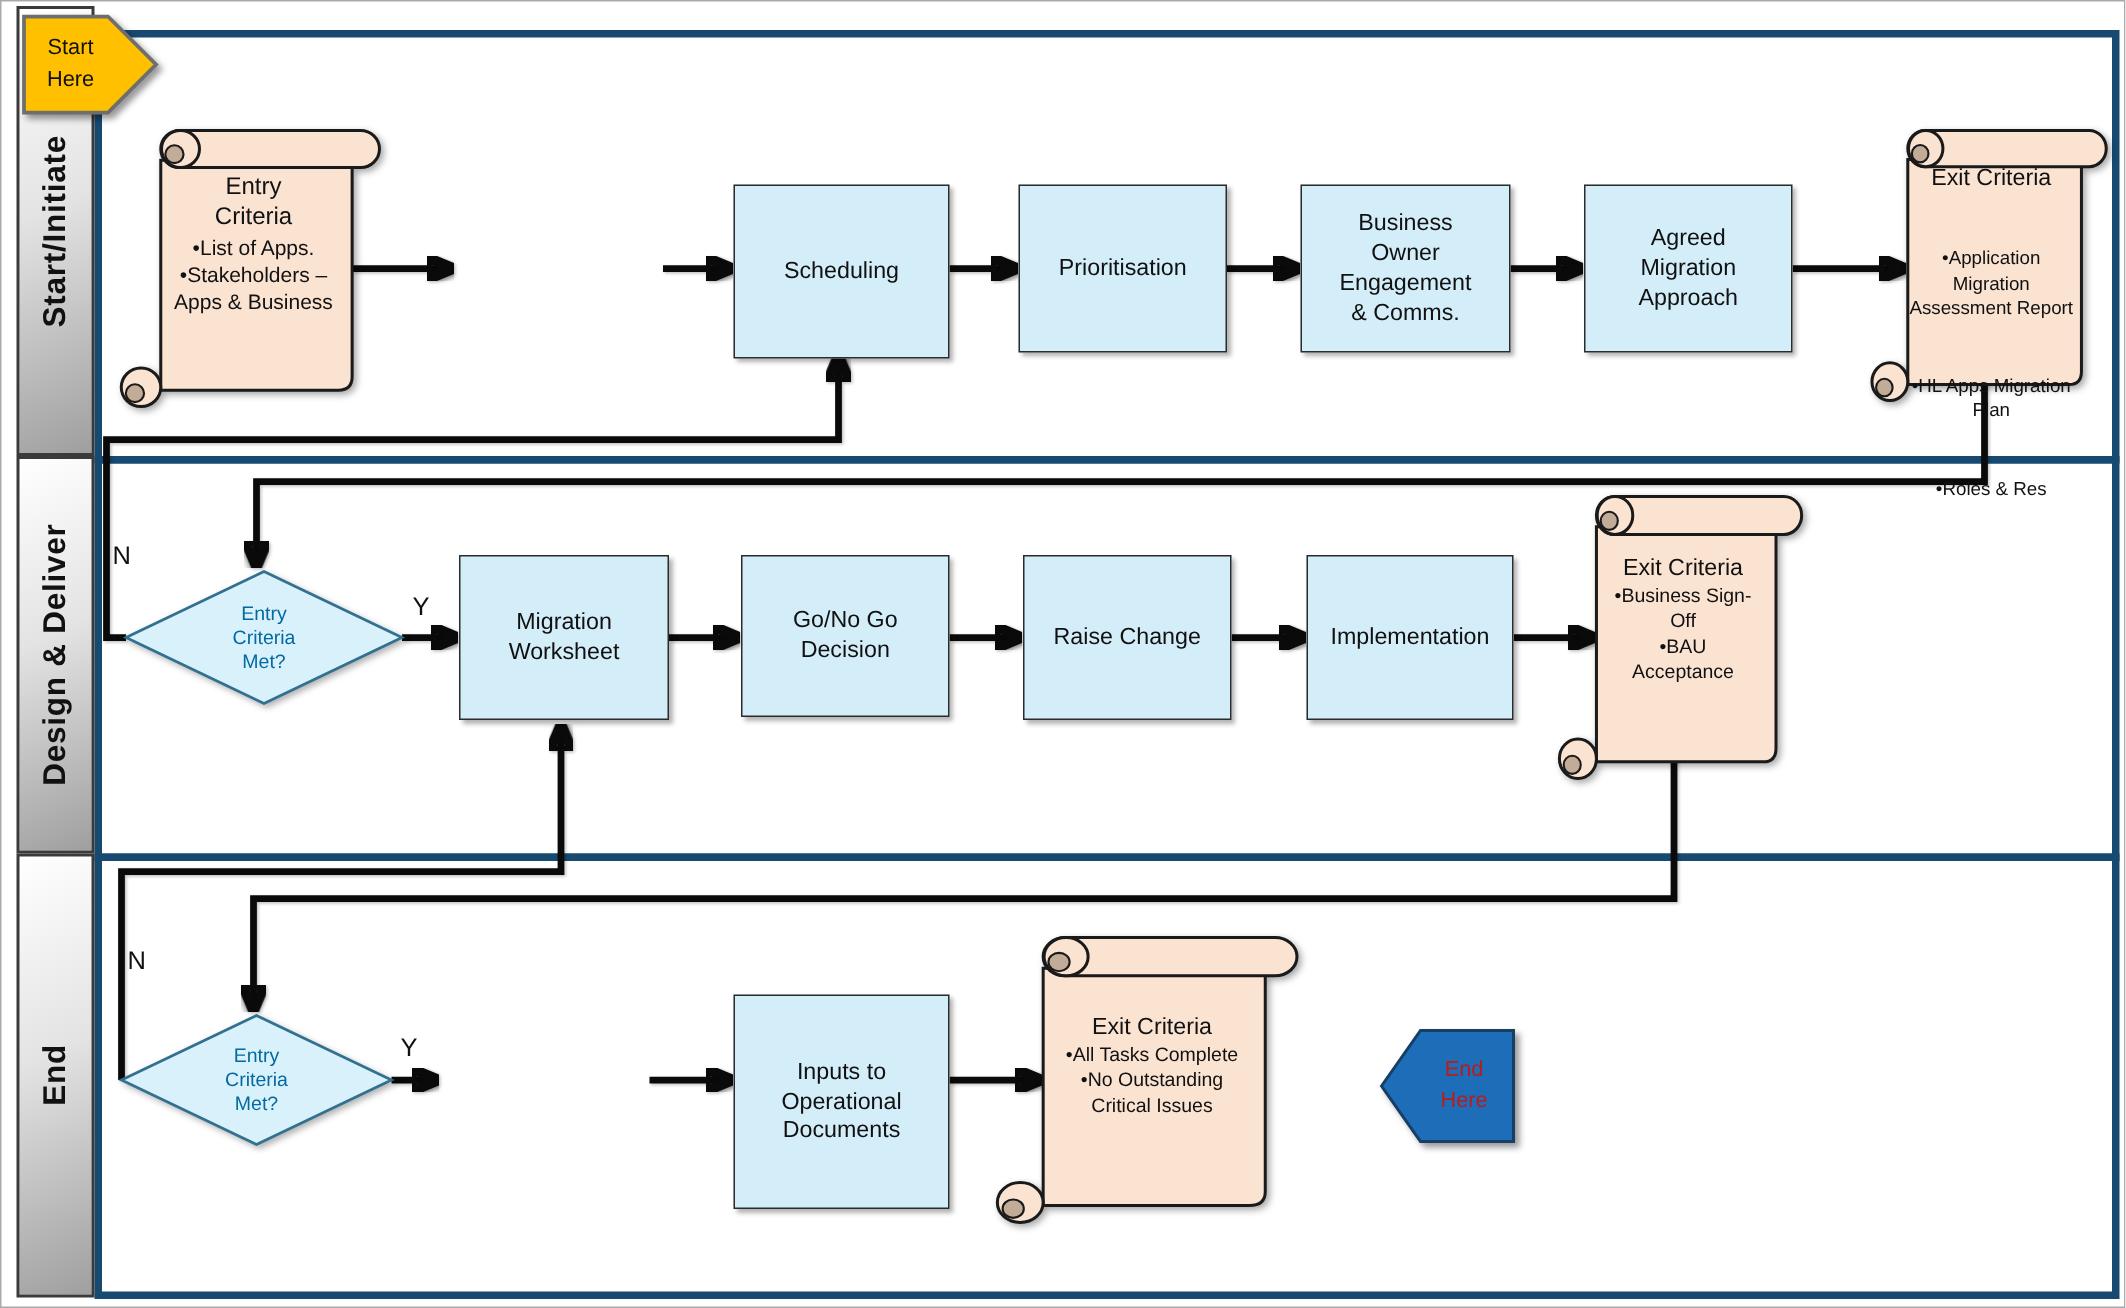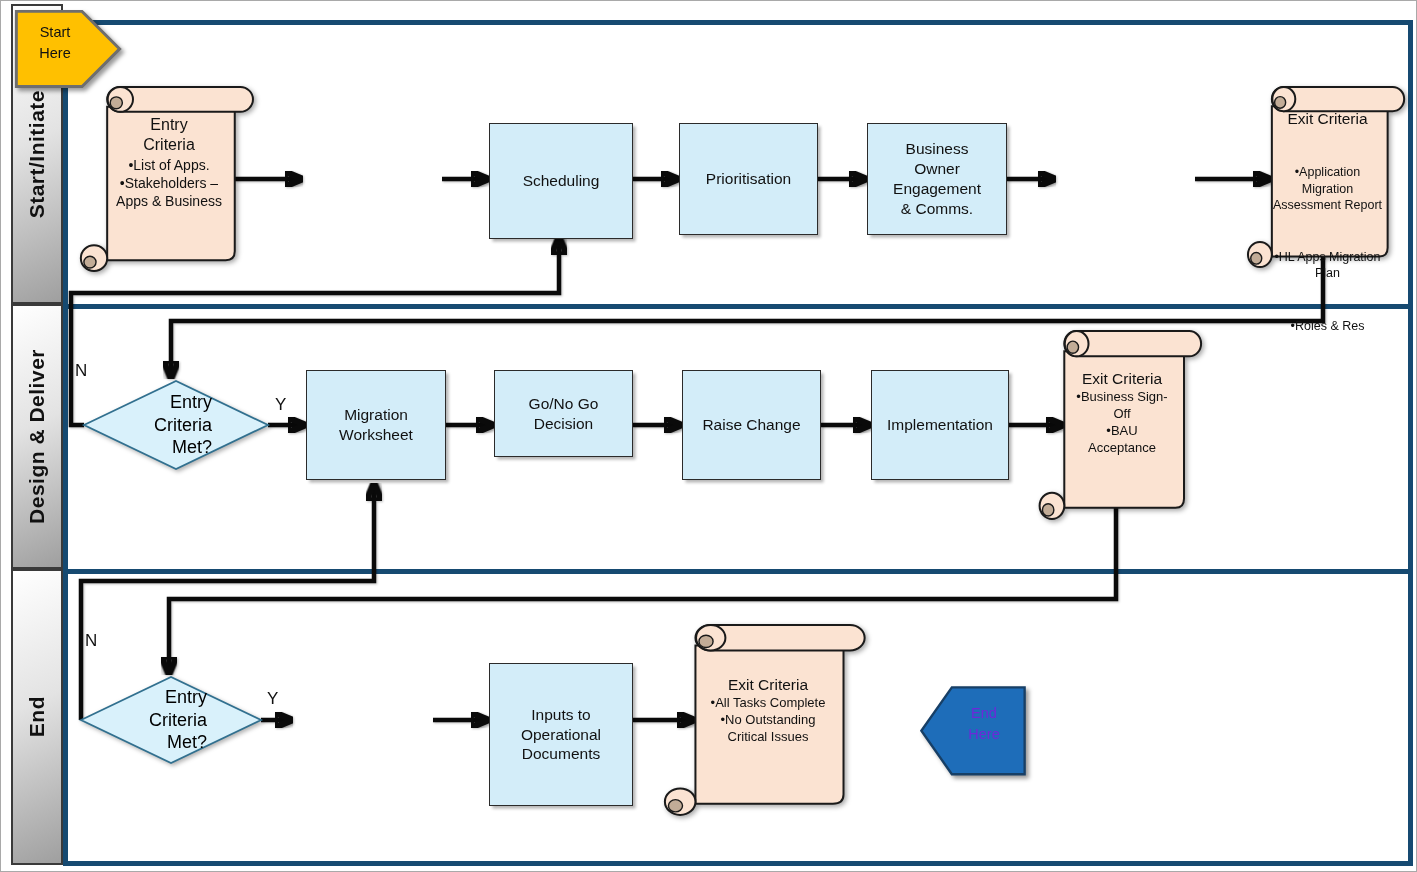--- a/index.html
+++ b/index.html
@@ -28,21 +28,21 @@
         font-size:15.5px;line-height:1.28;color:#111;z-index:3;
         box-shadow:2.5px 2.5px 3px rgba(0,0,0,.3);}
   .pbox .txt{max-width:100px;}
   .pbox .txt.wide{max-width:118px;}
 
   
   .diamond{position:absolute;z-index:3;}
   .diamond svg{position:absolute;inset:0;overflow:visible;filter:drop-shadow(2.5px 2.5px 2px rgba(0,0,0,.3));}
   .diamond polygon{fill:var(--decision-fill);stroke:var(--decision-border);stroke-width:1.8;}
   .diamond .dtxt{position:absolute;inset:0;display:flex;align-items:center;justify-content:center;
-                 text-align:right;font-size:18px;line-height:1.25;color:#000000;}
+                 text-align:center;font-size:13px;line-height:1.25;color:#0369a1;}
   .diamond .dtxt span{display:block;max-width:72px;}
 
   
   .scroll{position:absolute;z-index:3;}
   .scroll svg{position:absolute;inset:0;width:100%;height:100%;overflow:visible;
               filter:drop-shadow(2.5px 2.5px 2.5px rgba(0,0,0,.35));}
   .sc-body,.sc-tube,.sc-curl{fill:var(--scroll-fill);stroke:var(--shape-outline);stroke-width:2;vector-effect:non-scaling-stroke;}
   .sc-curl-inner{fill:var(--scroll-curl);stroke:var(--shape-outline);stroke-width:1.4;vector-effect:non-scaling-stroke;}
   .scroll-text{position:absolute;left:8px;right:18px;text-align:center;color:#111;z-index:1;}
   .scroll-title{font-size:15.5px;line-height:1.25;margin:0 auto 1px auto;}
@@ -52,28 +52,28 @@
   .s1 .scroll-title{font-size:16px;max-width:84px;}
   .s1 .scroll-bullet{font-size:14px;max-width:128px;}
   .s2 .scroll-text{padding-top:24px;}
   .s2 .scroll-bullet{font-size:12.5px;max-width:112px;margin-top:36px;}
   .s3 .scroll-text{padding-top:40px;}
   .s3 .scroll-bullet{max-width:100px;}
   .s4 .scroll-text{padding-top:52px;}
   .s4 .scroll-bullet{max-width:134px;}
 
   
-  .badge{position:absolute;z-index:5;padding-left:16px;}
+  .badge{position:absolute;z-index:5;}
   .badge svg{position:absolute;inset:0;overflow:visible;filter:drop-shadow(3px 3px 2px rgba(0,0,0,.4));}
   .badge .btxt{position:absolute;inset:0;display:flex;align-items:center;justify-content:center;
                text-align:center;font-size:14.5px;line-height:1.45;color:#111;}
   .badge .btxt span{max-width:44px;}
   .badge-start polygon{fill:var(--start-fill);stroke:var(--start-border);stroke-width:2.5;}
   .badge-end polygon{fill:var(--end-fill);stroke:var(--end-border);stroke-width:2;}
-  .badge-end .btxt{color:#6d28d9;padding-left:22px;}
+  .badge-end .btxt{color:#b91c1c;padding-left:22px;}
 
   
   .yn{position:absolute;font-size:17px;color:#111;z-index:4;}
 </style>
 </head>
 <body>
 
 <div class="canvas">
 
   <div class="lane-row" style="top:19px;height:289px"></div>
@@ -141,20 +141,23 @@
 
   <div class="pbox" style="left:488px;top:122px;width:144px;height:116px">
     <span class="txt">Scheduling</span>
   </div>
   <div class="pbox" style="left:678px;top:122px;width:139px;height:112px">
     <span class="txt wide">Prioritisation</span>
   </div>
   <div class="pbox" style="left:866px;top:122px;width:140px;height:112px">
     <span class="txt">Business Owner Engagement &amp; Comms.</span>
   </div>
+  <div class="pbox" style="left:1055px;top:122px;width:139px;height:112px">
+    <span class="txt">Agreed Migration Approach</span>
+  </div>
 
   <div class="scroll s2" style="left:1258px;top:84px;width:147px;height:184px">
     <svg viewBox="0 0 160 190" preserveAspectRatio="none">
       <path class="sc-body" d="M14 22 H140 V168 Q140 177 131 177 H14 Z"></path>
       <rect class="sc-tube" x="14" y="2" width="144" height="25" rx="12.5"></rect>
       <circle class="sc-curl" cx="27" cy="14.5" r="12.5"></circle>
       <circle class="sc-curl-inner" cx="23" cy="18" r="6"></circle>
       <circle class="sc-curl" cx="1" cy="175" r="13"></circle>
       <circle class="sc-curl-inner" cx="-3" cy="179" r="6"></circle>
     </svg>
@@ -173,21 +176,21 @@
     <div class="dtxt">
         <span>Entry Criteria Met?</span>
       </div>
   </div>
   <span class="yn" style="left:74px;top:360px">N</span>
   <span class="yn" style="left:274px;top:394px">Y</span>
 
   <div class="pbox" style="left:305px;top:369px;width:140px;height:110px">
     <span class="txt">Migration Worksheet</span>
   </div>
-  <div class="pbox" style="left:493px;top:369px;width:139px;height:87px">
+  <div class="pbox" style="left:493px;top:369px;width:139px;height:108px">
     <span class="txt">Go/No Go Decision</span>
   </div>
   <div class="pbox" style="left:681px;top:369px;width:139px;height:110px">
     <span class="txt wide">Raise Change</span>
   </div>
   <div class="pbox" style="left:870px;top:369px;width:138px;height:110px">
     <span class="txt wide">Implementation</span>
   </div>
 
   <div class="scroll s3" style="left:1050px;top:328px;width:152px;height:192px">

